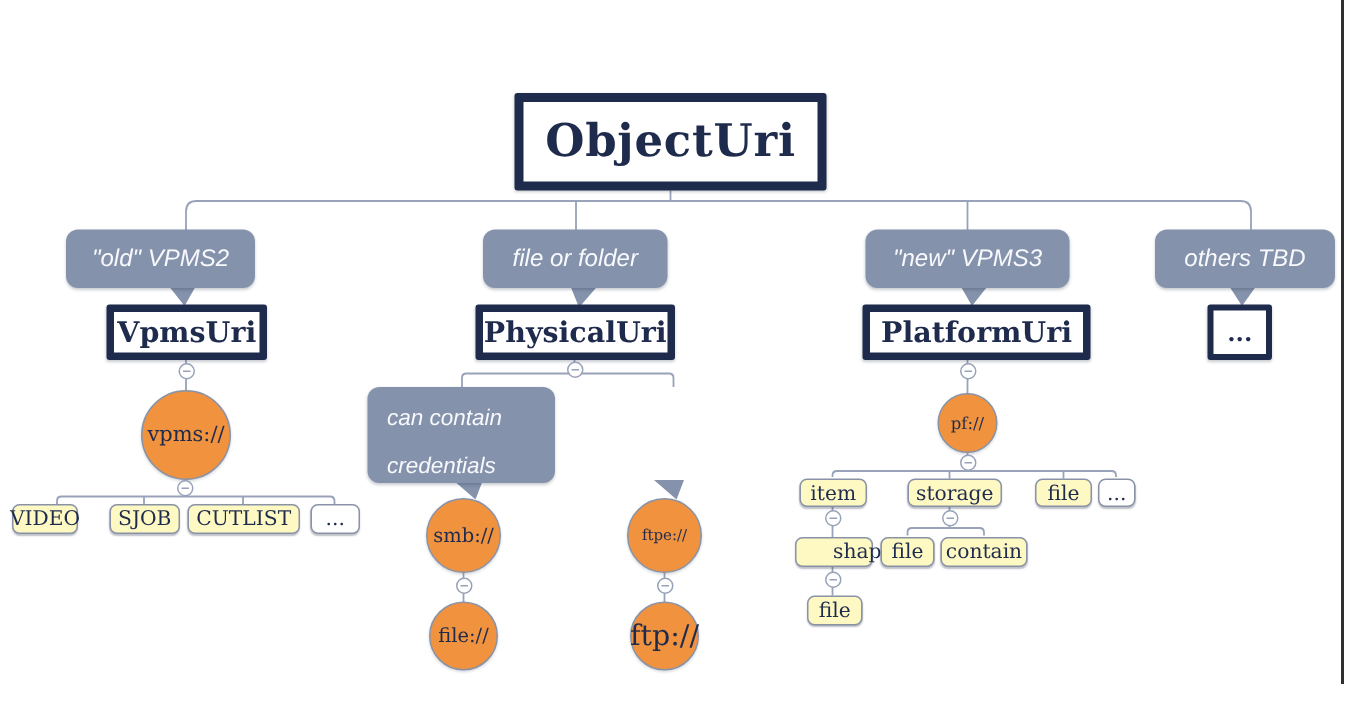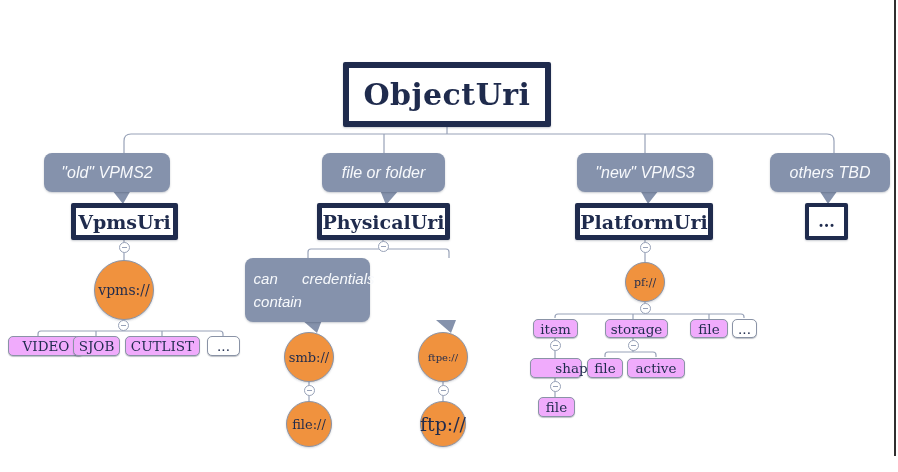--- a/index.html
+++ b/index.html
@@ -13,30 +13,30 @@
   .box{background:#ffffff;border:5px solid #1f2b4d;border-radius:2px;
        font-family:"DejaVu Serif","Liberation Serif",serif;font-weight:bold;color:#1f2b4d;
        box-shadow:0 1px 2px rgba(40,50,70,.25);}
   .box.root{border-width:6px;font-size:30px;letter-spacing:.5px;}
   .box.uri{font-size:19px;}
   .box.mini{border-width:4px;font-size:16px;}
 
   
   .callout{background:#8592ac;border-radius:8px;color:#f7f9fc;font-style:italic;
            font-size:16px;box-shadow:0 1px 2px rgba(40,50,70,.25);}
-  .callout.two{flex-direction:row;align-items:flex-start;justify-content:center;
+  .callout.two{flex-direction:column;align-items:flex-start;justify-content:space-between;
                padding:9px 0 0 13px;font-size:15px;line-height:23px;}
 
   
   .circle{background:#f0923e;border:1.5px solid #8a93a6;border-radius:50%;
           font-family:"DejaVu Serif","Liberation Serif",serif;color:#1f2b4d;
           box-shadow:0 1px 2px rgba(40,50,70,.2);}
 
   
-  .chip{background:#f0abfc;border:1px solid #8a93a6;border-radius:5px;
+  .chip{background:#fef9c3;border:1px solid #8a93a6;border-radius:5px;
         font-family:"DejaVu Serif","Liberation Serif",serif;font-size:13.5px;color:#1f2b4d;
         box-shadow:0 1px 1px rgba(40,50,70,.3);}
   .chip.white{background:#ffffff;}
 
   
   .toggle{position:absolute;width:11px;height:11px;box-sizing:border-box;border:1px solid #98a2b8;
           border-radius:50%;background:#ffffff;display:flex;align-items:center;justify-content:center;}
   .toggle::after{content:"";width:5px;height:1px;background:#98a2b8;}
 
   .edge-line{position:absolute;background:#2f2f2f;}
@@ -83,48 +83,48 @@
 
   <div class="node box root" style="left:343px;top:62px;width:208px;height:65px;">ObjectUri</div>
 
   <div class="node callout" style="left:44px;top:153px;width:126px;height:39px;">"old" VPMS2</div>
   <div class="node callout" style="left:322px;top:153px;width:123px;height:39px;">file or folder</div>
   <div class="node callout" style="left:577px;top:153px;width:136px;height:39px;">"new" VPMS3</div>
   <div class="node callout" style="left:770px;top:153px;width:120px;height:39px;">others TBD</div>
 
   <div class="node box uri" style="left:317px;top:203px;width:133px;height:37px;">PhysicalUri</div>
   <div class="node box uri" style="left:71px;top:203px;width:107px;height:37px;">VpmsUri</div>
-  <div class="node box uri" style="left:575px;top:203px;width:138px;height:37px;">PlatformUri</div>
+  <div class="node box uri" style="left:575px;top:203px;width:152px;height:37px;">PlatformUri</div>
   <div class="node box mini" style="left:805px;top:203px;width:43px;height:37px;">...</div>
 
   <div class="node callout two" style="left:245px;top:258px;width:125px;height:64px;">
     <span>can contain</span>
     <span>credentials</span>
   </div>
 
   <div class="node circle" style="left:94px;top:260px;width:60px;height:60px;font-size:14px;">vpms://</div>
   <div class="node circle" style="left:625px;top:262px;width:40px;height:40px;font-size:11px;">pf://</div>
   <div class="node circle" style="left:284px;top:332px;width:50px;height:50px;font-size:13px;">smb://</div>
   <div class="node circle" style="left:418px;top:332px;width:50px;height:50px;font-size:10px;">ftpe://</div>
   <div class="node circle" style="left:286px;top:401px;width:46px;height:46px;font-size:13px;">file://</div>
   <div class="node circle" style="left:420px;top:401px;width:46px;height:46px;font-size:19px;">ftp://</div>
 
-  <div class="node chip" style="left:8px;top:336px;width:76px;height:20px;">VIDEO</div>
+  <div class="node chip" style="left:8px;top:336px;width:44px;height:20px;">VIDEO</div>
   <div class="node chip" style="left:73px;top:336px;width:47px;height:20px;">SJOB</div>
   <div class="node chip" style="left:125px;top:336px;width:75px;height:20px;">CUTLIST</div>
   <div class="node chip white" style="left:207px;top:336px;width:33px;height:20px;">...</div>
 
   <div class="node chip" style="left:533px;top:319px;width:45px;height:19px;">item</div>
   <div class="node chip" style="left:605px;top:319px;width:63px;height:19px;">storage</div>
   <div class="node chip" style="left:690px;top:319px;width:38px;height:19px;">file</div>
   <div class="node chip white" style="left:732px;top:319px;width:25px;height:19px;">...</div>
 
   <div class="node chip" style="left:530px;top:358px;width:52px;height:20px;padding-left:39px;">shape</div>
   <div class="node chip" style="left:587px;top:358px;width:36px;height:20px;">file</div>
-  <div class="node chip" style="left:627px;top:358px;width:58px;height:20px;">active</div>
+  <div class="node chip" style="left:627px;top:358px;width:58px;height:20px;">contain</div>
   <div class="node chip" style="left:538px;top:397px;width:37px;height:20px;">file</div>
 
   <div class="toggle" style="left:119px;top:242px;"></div>
   <div class="toggle" style="left:118px;top:320px;"></div>
   <div class="toggle" style="left:378px;top:241px;"></div>
   <div class="toggle" style="left:640px;top:242px;"></div>
   <div class="toggle" style="left:640px;top:303px;"></div>
   <div class="toggle" style="left:304px;top:385px;"></div>
   <div class="toggle" style="left:438px;top:385px;"></div>
   <div class="toggle" style="left:550px;top:340px;"></div>

